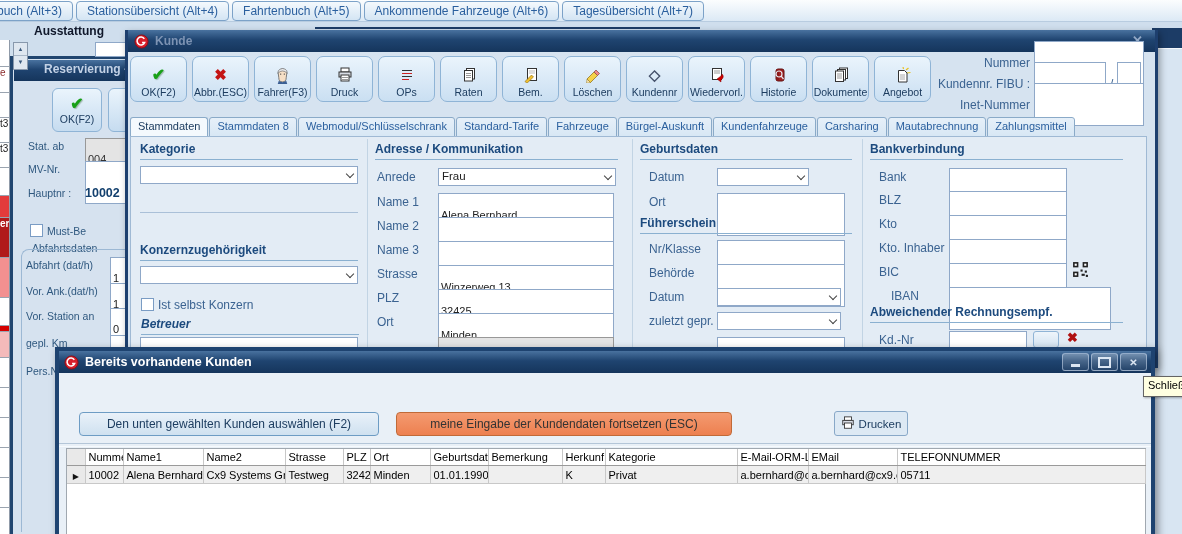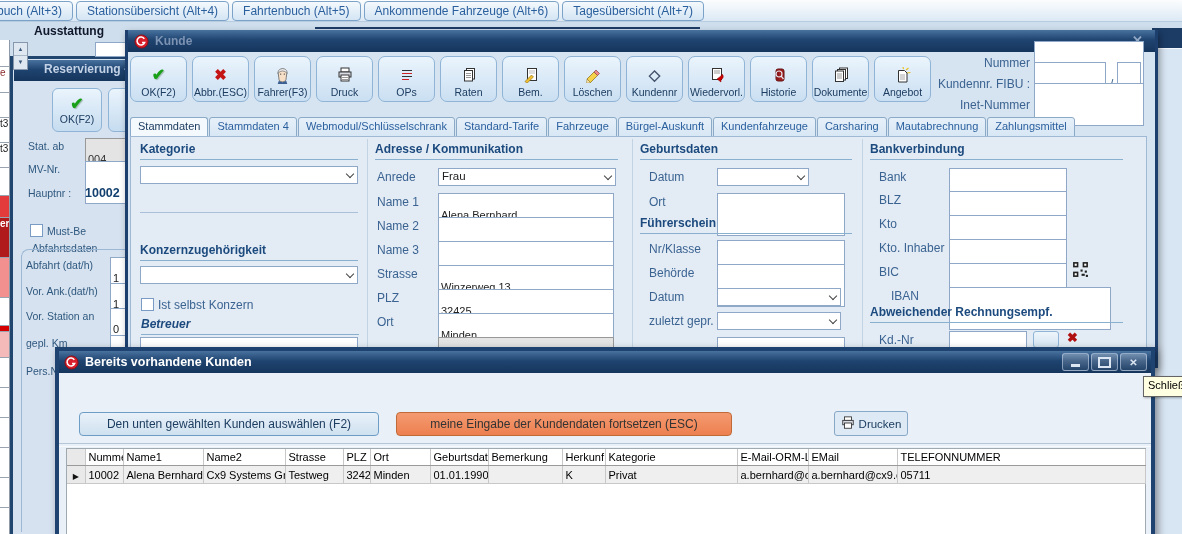--- a/index.html
+++ b/index.html
@@ -356,21 +356,21 @@
       <span style="margin:0 4px;color:#3b6391;">/</span>
       <input class="tin" style="width: 18px;" readonly="" value="">
     </div>
     <div class="hfrow" style="left:742px;top:66px;">
       <span class="hl">Inet-Nummer</span>
       <input class="tin" style="width: 104px;" readonly="" value="">
     </div>
 
     <div class="ktabs">
       <span class="ktab active">Stammdaten</span>
-      <span class="ktab">Stammdaten 4</span>
+      <span class="ktab">Stammdaten 8</span>
       <span class="ktab">Webmodul/Schlüsselschrank</span>
       <span class="ktab">Standard-Tarife</span>
       <span class="ktab">Fahrzeuge</span>
       <span class="ktab">Bürgel-Auskunft</span>
       <span class="ktab">Kundenfahrzeuge</span>
       <span class="ktab">Carsharing</span>
       <span class="ktab">Mautabrechnung</span>
       <span class="ktab">Zahlungsmittel</span>
     </div>
 

